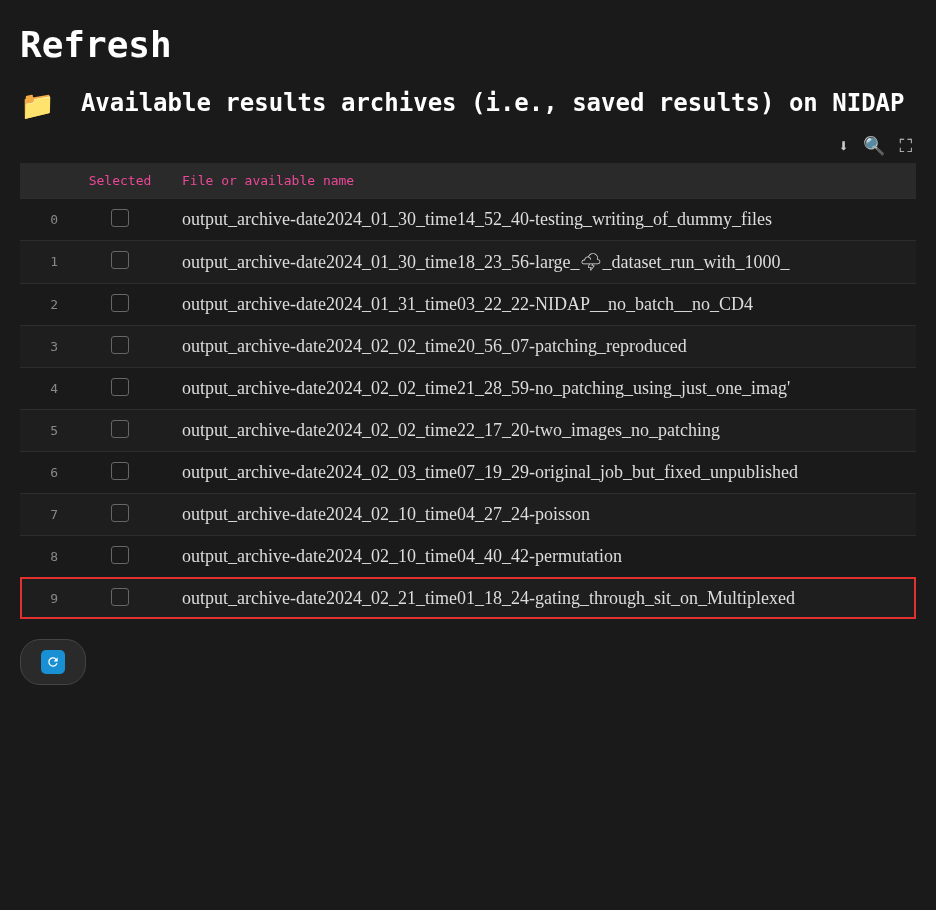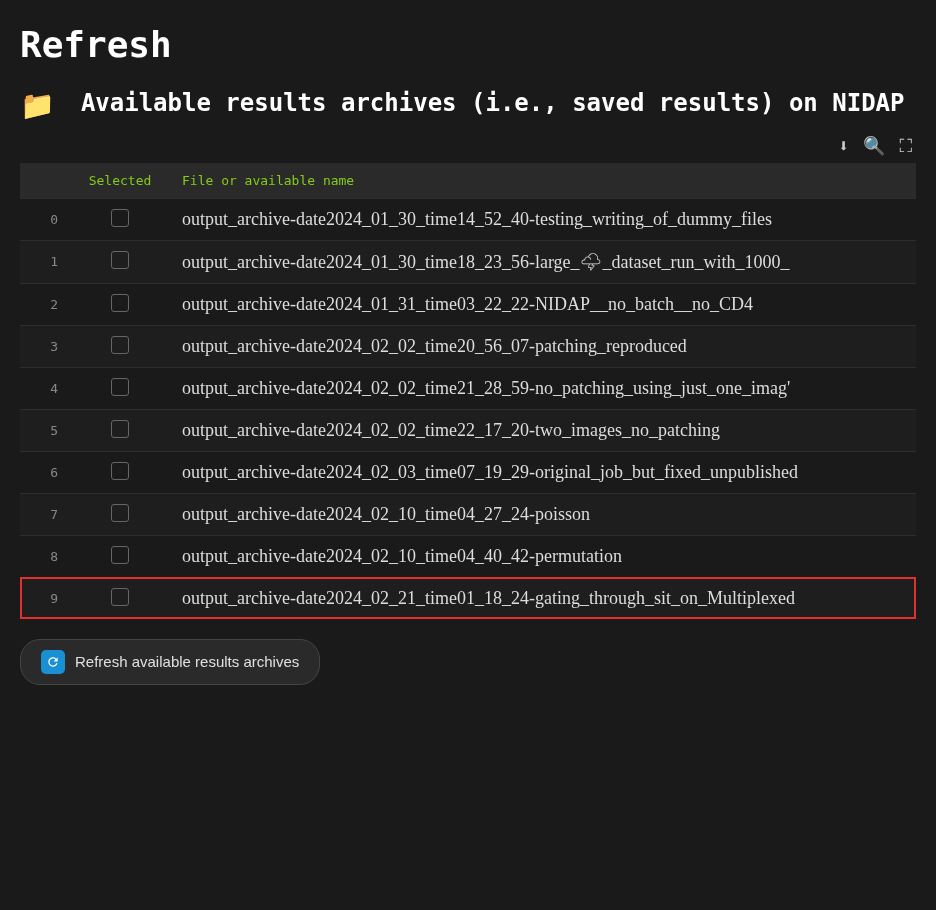--- a/index.html
+++ b/index.html
@@ -67,21 +67,21 @@
     }
 
     thead tr {
       background-color: #2a2a2a;
     }
 
     thead th {
       padding: 10px 12px;
       font-size: 13px;
       font-weight: 500;
-      color: #84cc16;
+      color: #ec4899;
       text-align: left;
     }
 
     thead th.col-index {
       width: 50px;
       text-align: right;
       color: transparent;
     }
 
     thead th.col-selected {
@@ -263,14 +263,13 @@
       </tbody>
   </table>
 </div>
 
 <button class="refresh-button">
   <span class="refresh-button-icon">
     <svg viewBox="0 0 24 24" xmlns="http://www.w3.org/2000/svg">
       <path d="M17.65 6.35A7.958 7.958 0 0012 4c-4.42 0-7.99 3.58-7.99 8s3.57 8 7.99 8c3.73 0 6.84-2.55 7.73-6h-2.08A5.99 5.99 0 0112 18c-3.31 0-6-2.69-6-6s2.69-6 6-6c1.66 0 3.14.69 4.22 1.78L13 11h7V4l-2.35 2.35z"></path>
     </svg>
   </span>
-  <span>Refresh available results archives</span>
 </button>
 
 </body></html>

